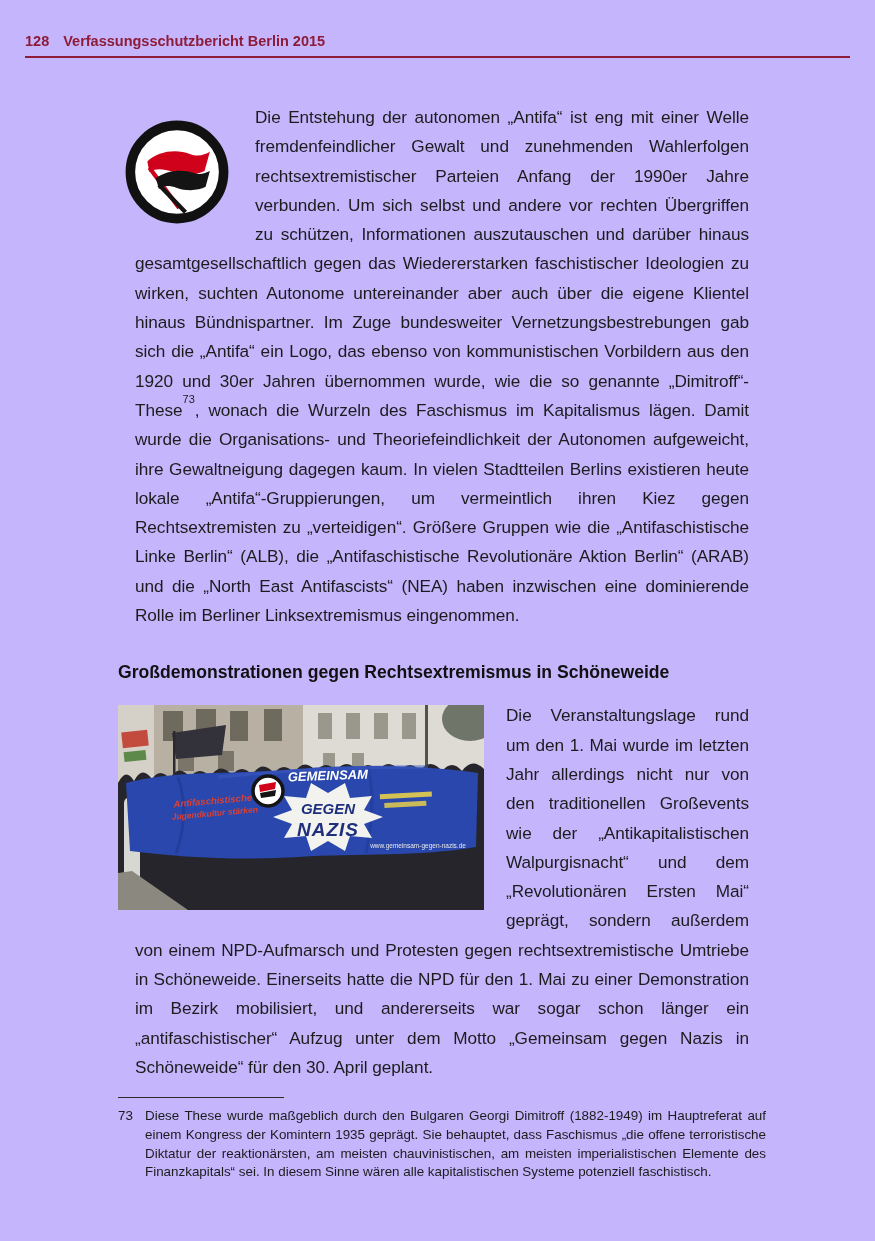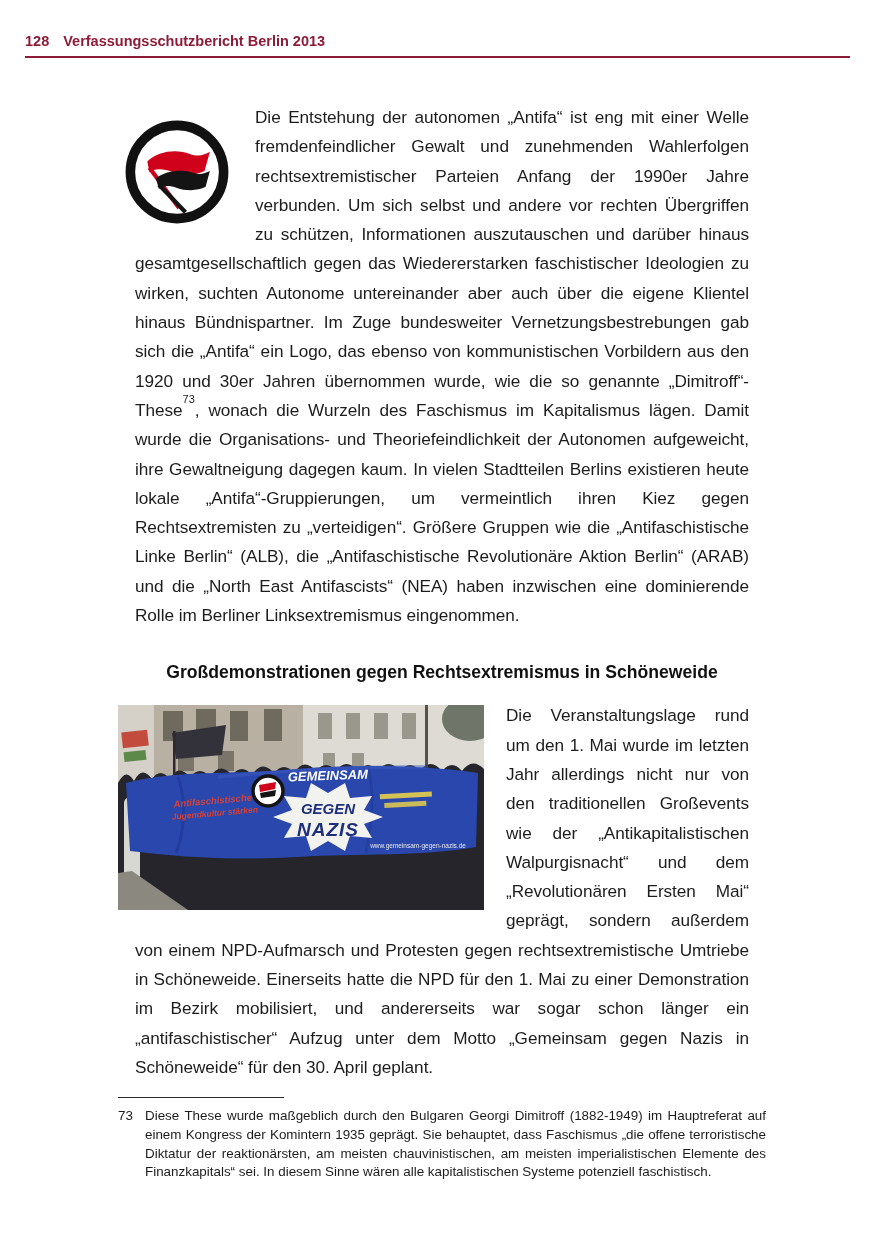--- a/index.html
+++ b/index.html
@@ -7,21 +7,21 @@
     --banner-blue:#2947ad;
     --antifa-red:#d0021b;
     --ink:#1c1c1c;
   }
   *{box-sizing:border-box;}
   html,body{margin:0;padding:0;background:#e9e9e9;}
   .page{
     position:relative;
     width:875px;height:1241px;
     margin:0 auto;
-    background:#ffffff;
+    background:#c4b5fd;
     font-family:"Liberation Sans","DejaVu Sans",sans-serif;
     color:var(--ink);
     overflow:hidden;
   }
   
   .page-header{
     position:absolute;top:33px;left:25px;right:25px;
     color:var(--accent);
     font-weight:700;font-size:14.5px;line-height:16px;
     display:flex;align-items:baseline;
@@ -50,21 +50,20 @@
   .logo-float svg{display:block;width:106px;height:106px;}
   .fn-ref{
     font-size:11px;line-height:0;
     position:relative;top:-6px;
     letter-spacing:0;
   }
   .section-heading{
     font-size:17.6px;font-weight:700;color:#111;
     margin:30px 0 12px 0;line-height:24px;
     clear:both;
-    text-align:center;
   }
   .photo-float{
     float:left;
     width:366px;height:205px;
     margin:4px 22px 10px 0;
     padding:0;
   }
   .photo-float svg{display:block;width:366px;height:205px;}
   
   .footnotes{
@@ -88,21 +87,21 @@
   .t-red2{font-size:8.5px;font-weight:700;font-style:italic;fill:#d94136;}
   .t-url{font-size:6.5px;fill:#e8e8e8;}
 </style>
 </head>
 <body>
 
 <div class="page">
 
   <header class="page-header">
     <span class="page-num">128</span>
-    <span class="page-title">Verfassungsschutzbericht Berlin 2013</span>
+    <span class="page-title">Verfassungsschutzbericht Berlin 2015</span>
   </header>
   <div class="header-rule"></div>
 
   <main class="content">
 
     <div class="intro">
       <span class="logo-float">
         <svg viewBox="0 0 100 100" aria-hidden="true">
           <circle cx="50" cy="50" r="44" fill="#ffffff" stroke="#111111" stroke-width="9"></circle>
           <path d="M22 40 C32 30, 50 28, 62 33 C70 36, 76 34, 81 31 L76 49 C68 53, 56 54, 46 50 C36 46, 28 47, 24 50 Z" fill="#d0021b"></path>

